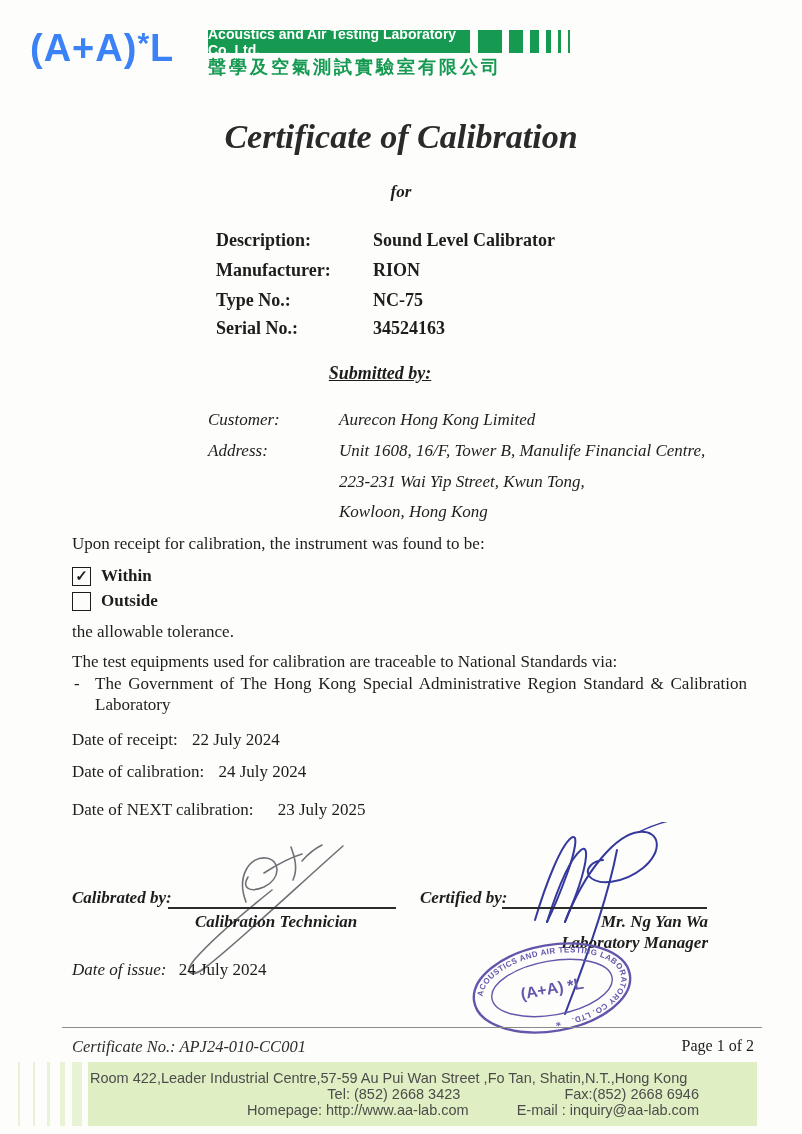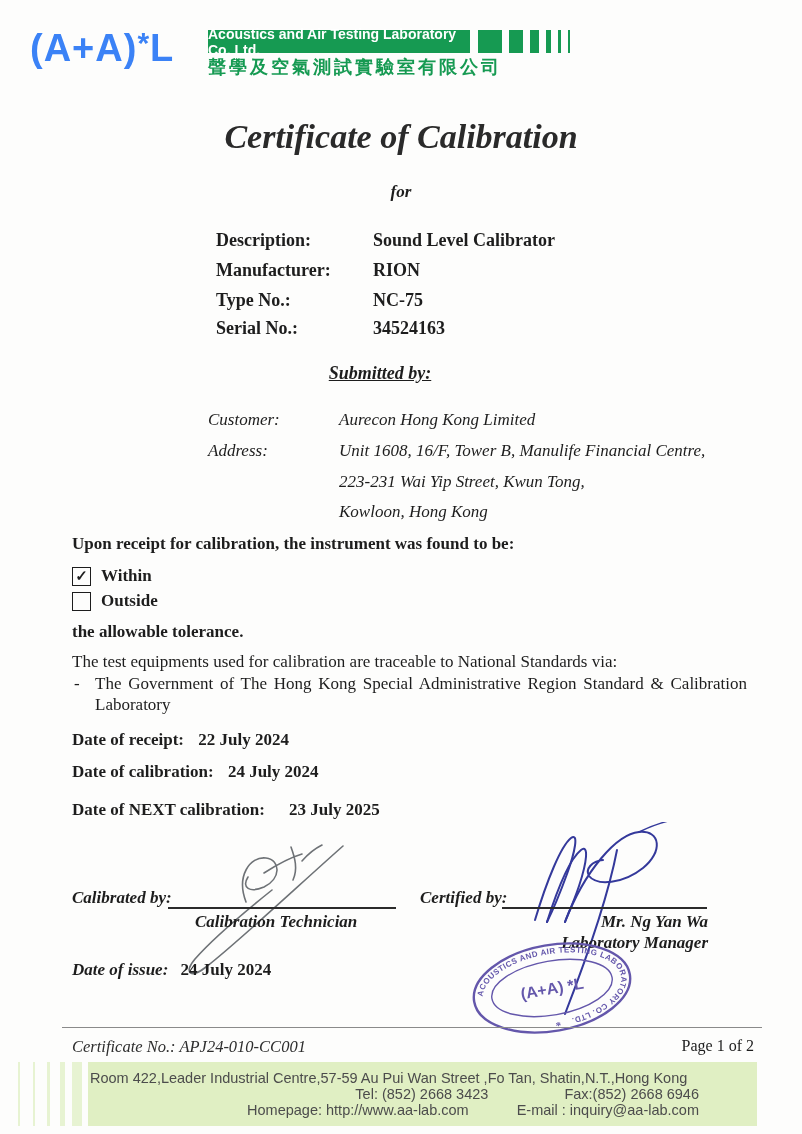--- a/index.html
+++ b/index.html
@@ -25,21 +25,21 @@
     font-size:17px;font-weight:bold;font-style:italic;}
   
   .inst-row{position:absolute;left:216px;width:520px;font-size:18px;font-weight:bold;}
   .inst-row .val{position:absolute;left:157px;top:0;}
   
   .submitted{position:absolute;left:0;top:363px;width:760px;text-align:center;
     font-size:18px;font-weight:bold;font-style:italic;text-decoration:underline;}
   .cust-row{position:absolute;left:208px;font-size:17px;font-style:italic;}
   .cust-row .val{position:absolute;left:107px;top:0;white-space:nowrap;margin-left:24px;}
   
-  .b-line{position:absolute;left:72px;font-size:17px;font-weight:bold;}
+  .b-line{position:absolute;left:72px;font-size:17px;font-weight:normal;}
   .r-line{position:absolute;left:72px;font-size:17px;}
   .chk-row{position:absolute;left:72px;display:flex;align-items:center;font-size:17px;font-weight:bold;}
   .chkbox{width:17px;height:17px;border:1.6px solid #1d1d1d;margin-right:10px;
     display:flex;align-items:center;justify-content:center;font-size:15px;font-weight:bold;line-height:1;}
   .trace-just{position:absolute;left:95px;top:674px;width:652px;font-size:17px;text-align:justify;text-align-last:justify;}
   .trace-dash{position:absolute;left:74px;top:674px;font-size:17px;}
   
   .sig-label{position:absolute;font-size:17px;font-weight:bold;font-style:italic;}
   .sig-line{position:absolute;border-top:2px solid #2b2b2b;height:0;}
   .sig-title{position:absolute;font-size:17px;font-weight:bold;font-style:italic;}
@@ -48,21 +48,21 @@
   .stamp{position:absolute;left:468px;top:940px;transform:rotate(-10deg);}
   
   .hr{position:absolute;left:62px;top:1027px;width:700px;border-top:1.3px solid #8a8a8a;}
   .certno{position:absolute;left:72px;top:1037px;font-size:16.5px;font-style:italic;color:#2e2e2e;}
   .pageno{position:absolute;right:48px;top:1037px;font-size:16px;}
   .fbox{position:absolute;left:88px;top:1062px;width:669px;height:64px;background:#e0efc3;
     font-family:"Liberation Sans",sans-serif;color:#4c4c4c;font-size:14.5px;
     display:flex;flex-direction:column;justify-content:center;padding:0 2px;box-sizing:border-box;}
   .fbox .l1{text-align:left;}
   .fbox .l2,.fbox .l3{display:flex;justify-content:flex-end;padding-right:56px;}
-  .fbox .l2{gap:76px;}
+  .fbox .l2{gap:104px;}
   .fbox .l3{gap:48px;}
   .fbars{position:absolute;top:1062px;height:64px;left:0;width:88px;}
   .fbars i{position:absolute;top:0;height:64px;background:#e7f3d2;display:block;}
 </style>
 </head>
 <body>
 
 <div class="page">
 
   <div class="logo"><span>(A+A)</span><span class="star">*</span><span>L</span></div>

